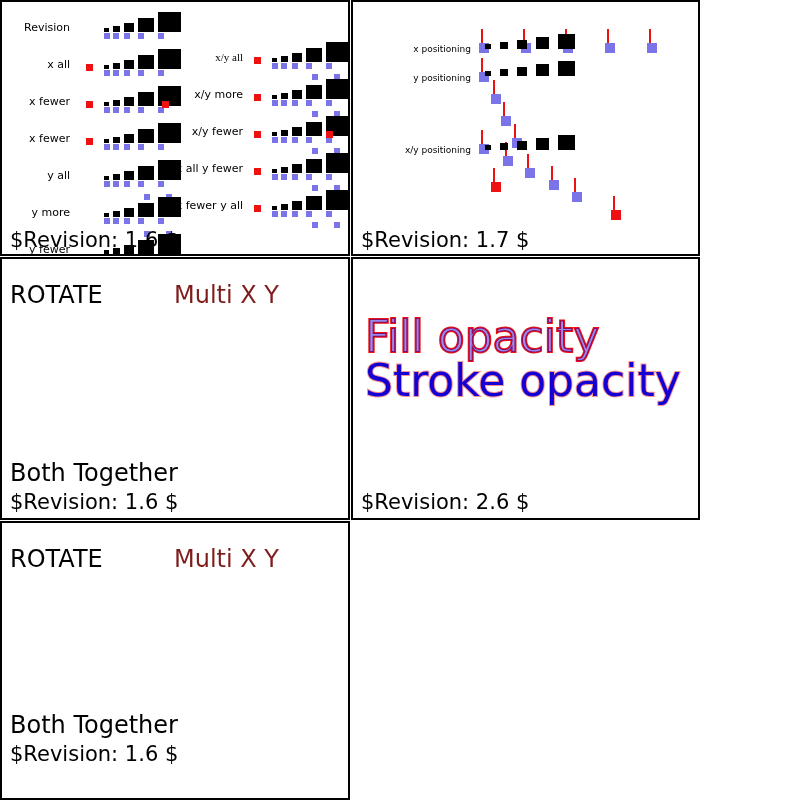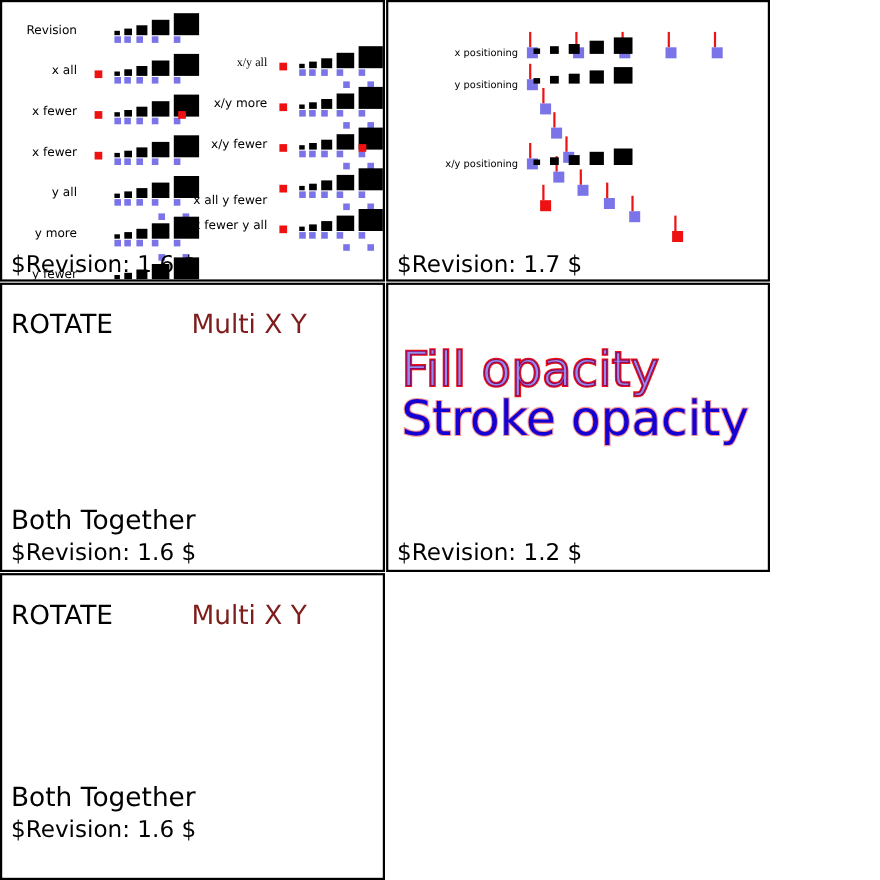--- a/index.html
+++ b/index.html
@@ -190,21 +190,21 @@
           <div style="position: absolute; left: 290px; top: 125px; width: 10px; height: 9px; background: rgb(0, 0, 0);"></div>
           <div style="position: absolute; left: 290px; top: 135px; width: 6px; height: 6px; background: rgb(123, 116, 232);"></div>
           <div style="position: absolute; left: 304px; top: 120px; width: 16px; height: 14px; background: rgb(0, 0, 0);"></div>
           <div style="position: absolute; left: 304px; top: 135px; width: 6px; height: 6px; background: rgb(123, 116, 232);"></div>
           <div style="position: absolute; left: 324px; top: 114px; width: 23px; height: 20px; background: rgb(0, 0, 0);"></div>
           <div style="position: absolute; left: 324px; top: 135px; width: 6px; height: 6px; background: rgb(123, 116, 232);"></div>
           <div style="position: absolute; left: 310px; top: 146px; width: 6px; height: 6px; background: rgb(123, 116, 232);"></div>
           <div style="position: absolute; left: 332px; top: 146px; width: 6px; height: 6px; background: rgb(123, 116, 232);"></div>
           <div style="position: absolute; left: 324px; top: 129px; width: 7px; height: 7px; background: rgb(238, 17, 17);"></div>
         </div>
-        <div class="rowlabel" style="right: 105px; top: 180px;">x all y fewer</div>
+        <div class="rowlabel" style="right: 105px; top: 166px;">x all y fewer</div>
         <div style="position: absolute; left: 0px; top: 0px; width: 100%; height: 100%;">
           <div style="position: absolute; left: 252px; top: 166px; width: 7px; height: 7px; background: rgb(238, 17, 17);"></div>
           <div style="position: absolute; left: 270px; top: 167px; width: 5px; height: 4px; background: rgb(0, 0, 0);"></div>
           <div style="position: absolute; left: 270px; top: 172px; width: 6px; height: 6px; background: rgb(123, 116, 232);"></div>
           <div style="position: absolute; left: 279px; top: 165px; width: 7px; height: 6px; background: rgb(0, 0, 0);"></div>
           <div style="position: absolute; left: 279px; top: 172px; width: 6px; height: 6px; background: rgb(123, 116, 232);"></div>
           <div style="position: absolute; left: 290px; top: 162px; width: 10px; height: 9px; background: rgb(0, 0, 0);"></div>
           <div style="position: absolute; left: 290px; top: 172px; width: 6px; height: 6px; background: rgb(123, 116, 232);"></div>
           <div style="position: absolute; left: 304px; top: 157px; width: 16px; height: 14px; background: rgb(0, 0, 0);"></div>
           <div style="position: absolute; left: 304px; top: 172px; width: 6px; height: 6px; background: rgb(123, 116, 232);"></div>
@@ -292,21 +292,21 @@
   <div class="panel" id="p-rot1">
     <div class="rot-a" style="top:22px;">ROTATE</div>
     <div class="rot-b" style="top:22px;">Multi X Y</div>
     <div class="rot-c" style="top:200px;">Both Together</div>
     <div class="revision" style="top:231px;">$Revision: 1.6 $</div>
   </div>
 
   <div class="panel" id="p-opacity">
     <div class="opline t-strokeop" style="top:100px;">Stroke opacity</div>
     <div class="opline t-fillop" style="top:56px;">Fill opacity</div>
-    <div class="revision" style="top:231px;">$Revision: 1.2 $</div>
+    <div class="revision" style="top:231px;">$Revision: 2.6 $</div>
   </div>
 
   <div class="panel" id="p-rot2">
     <div class="rot-a" style="top:22px;">ROTATE</div>
     <div class="rot-b" style="top:22px;">Multi X Y</div>
     <div class="rot-c" style="top:188px;">Both Together</div>
     <div class="revision" style="top:219px;">$Revision: 1.6 $</div>
   </div>
 
   <div class="panel noborder" id="p-empty"></div>

